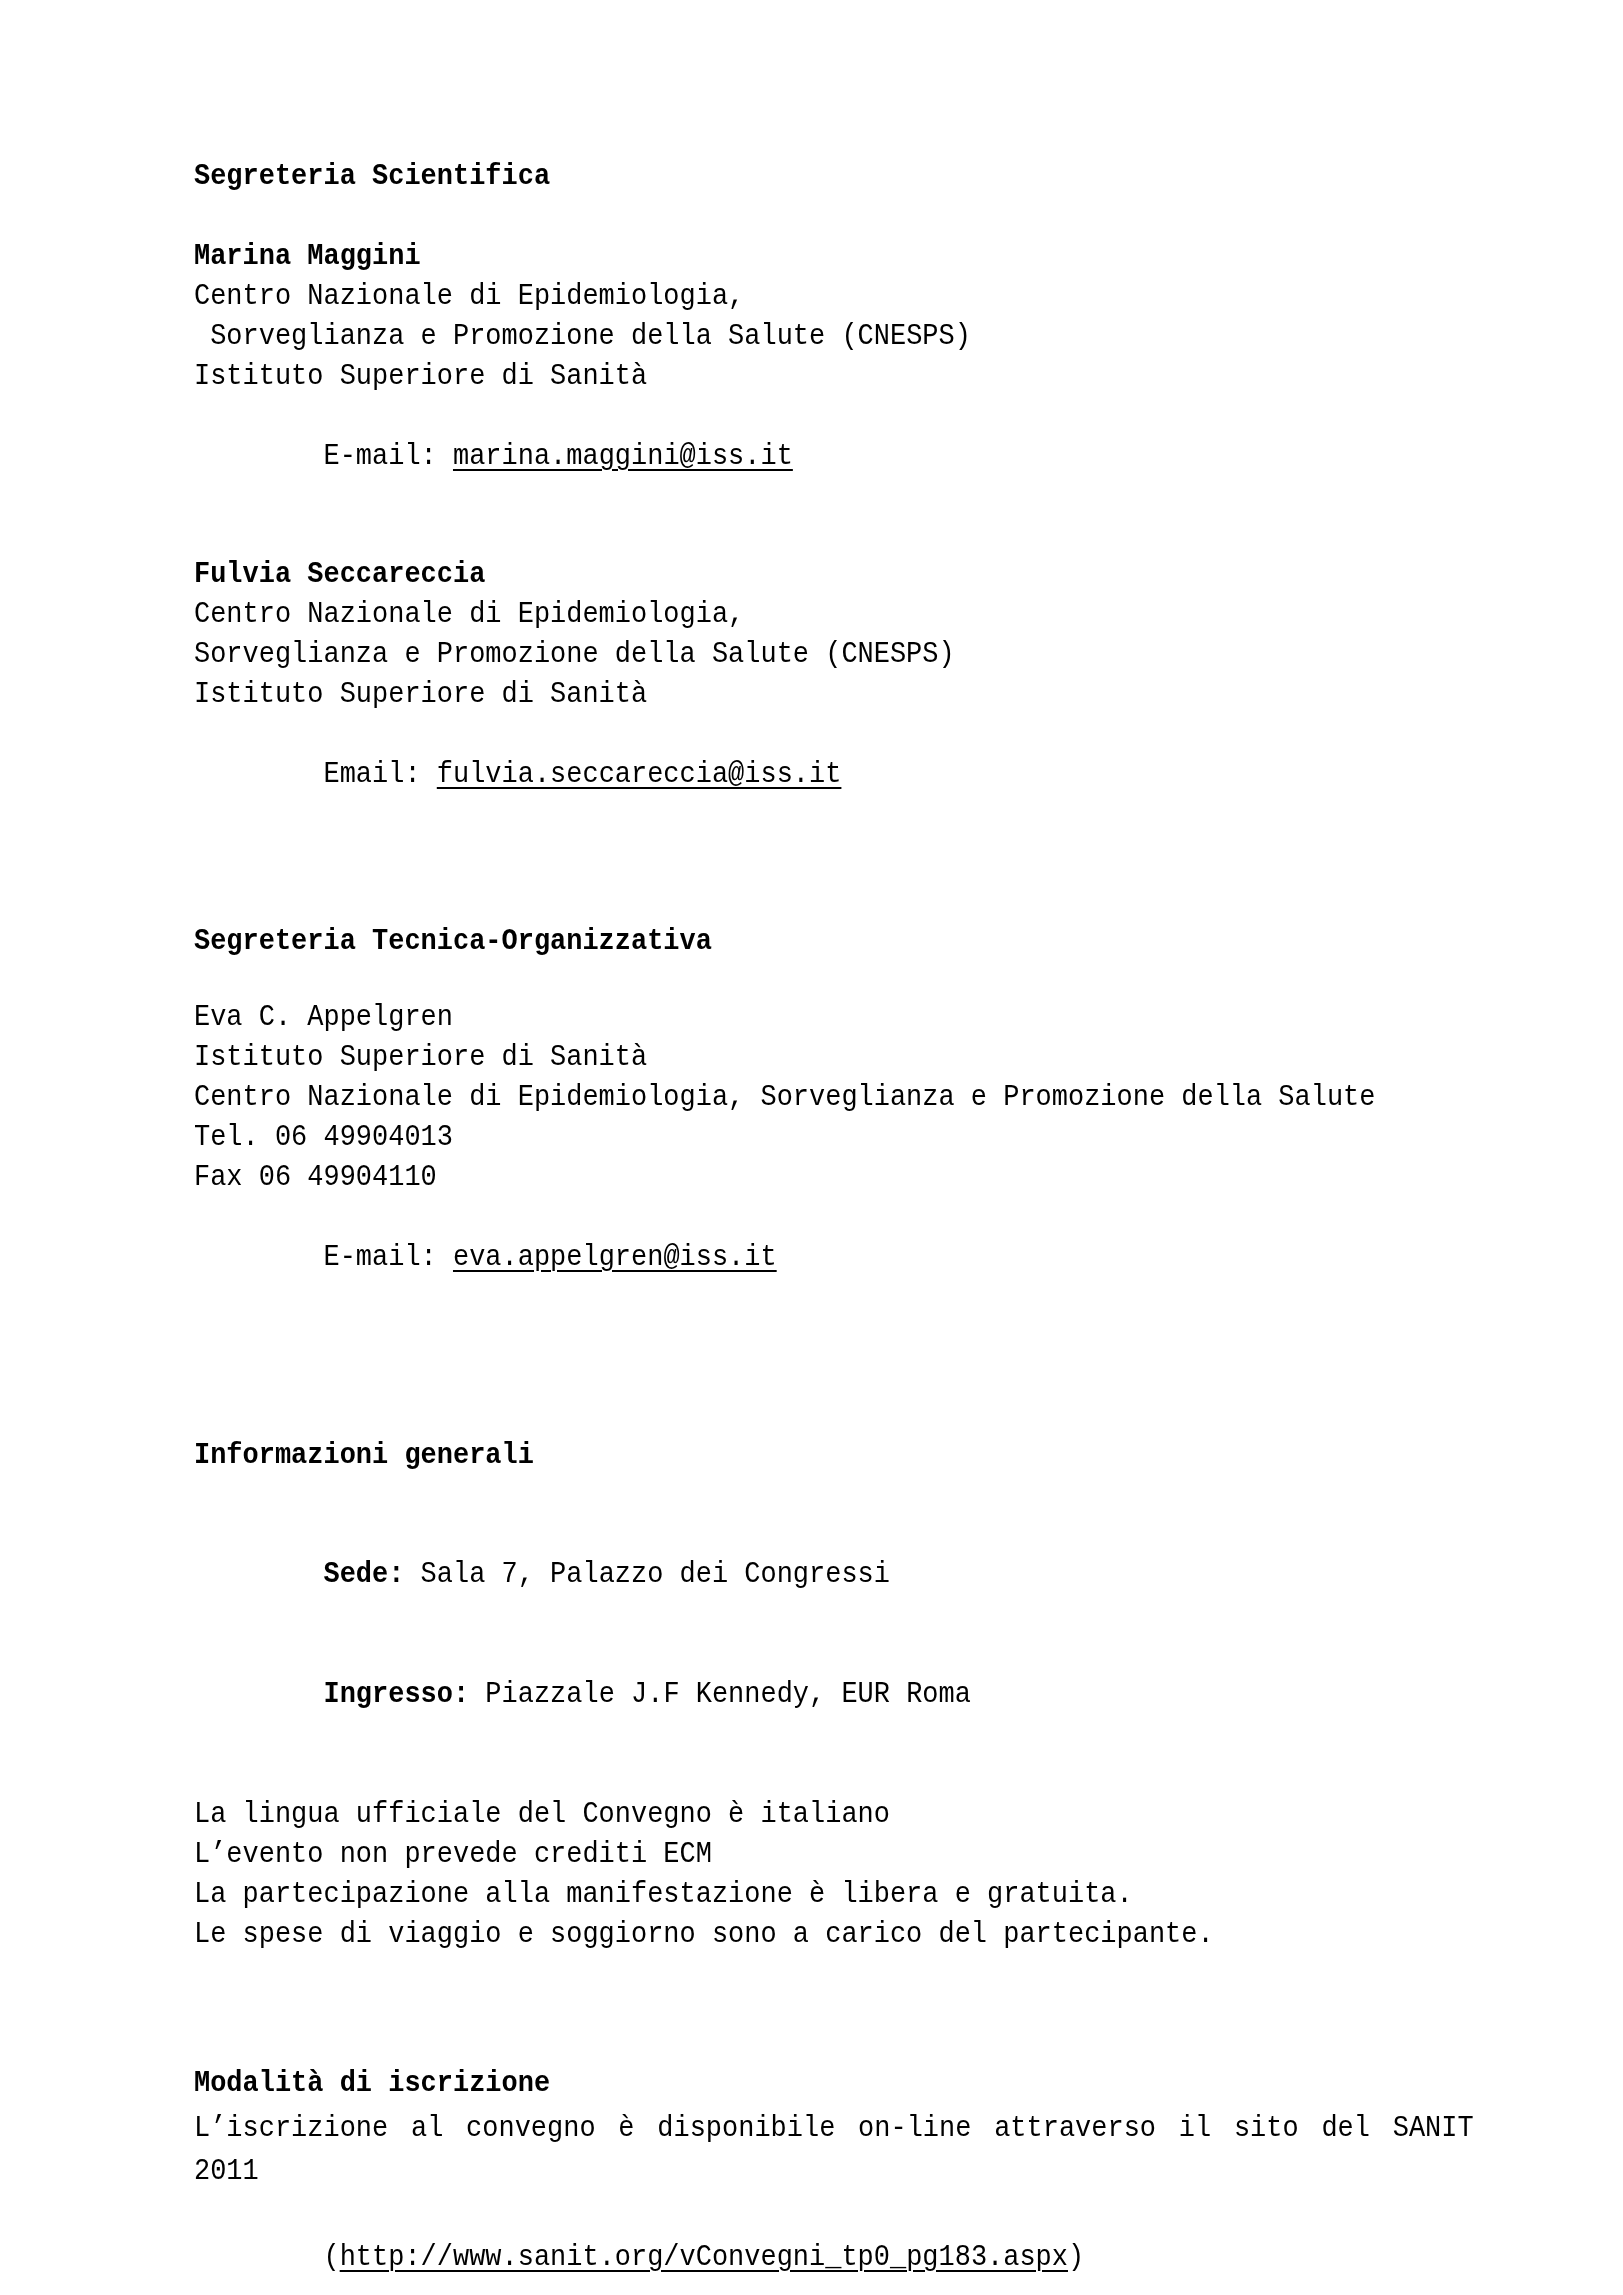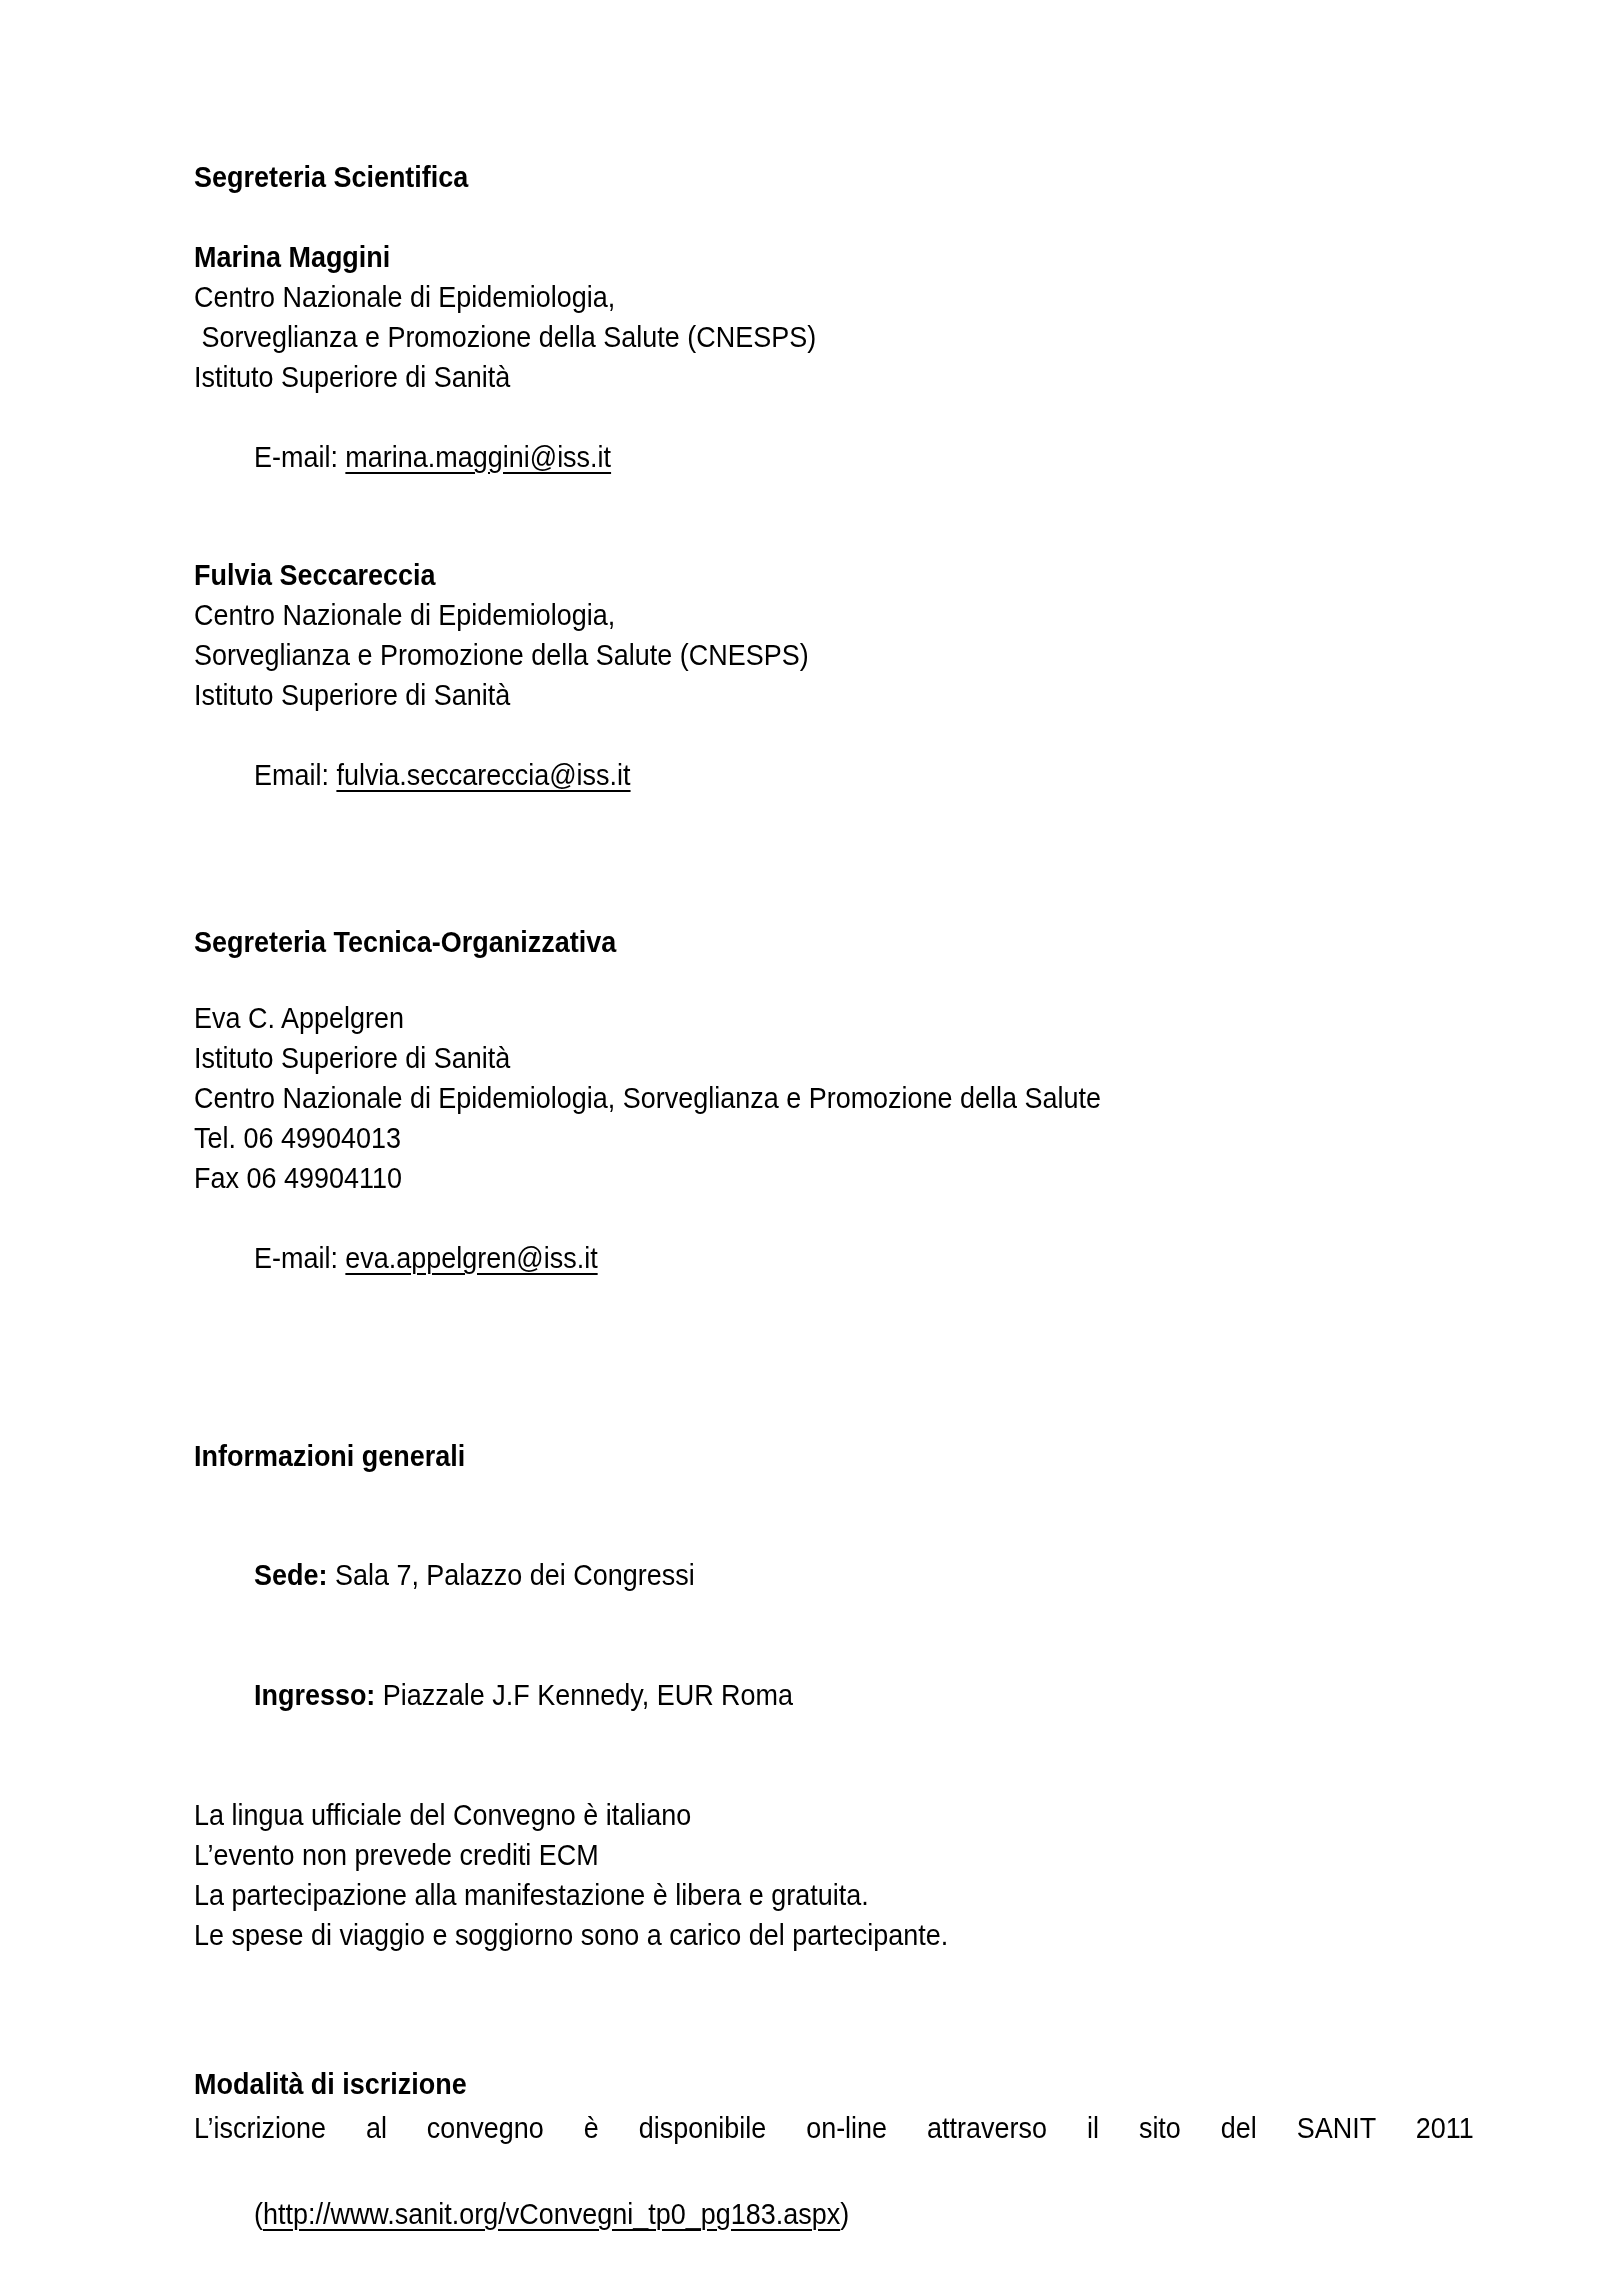--- a/index.html
+++ b/index.html
@@ -2,21 +2,21 @@
 <html style="font-size:10.5px"><head>
 <meta charset="utf-8">
 <style>
   html, body { margin: 0; padding: 0; background: #ffffff; }
   .page {
     position: relative;
     width: 1623px;
     height: 2295px;
     background: #ffffff;
     overflow: hidden;
-    font-family: Liberation Sans, sans-serif;
+    font-family: Liberation Mono, monospace;
     color: #000000;
   }
   
   .content {
     position: absolute;
     left: 194px;
     top: 157px;
     width: 1376px;
     transform: scaleX(0.93);
     transform-origin: 0 0;

